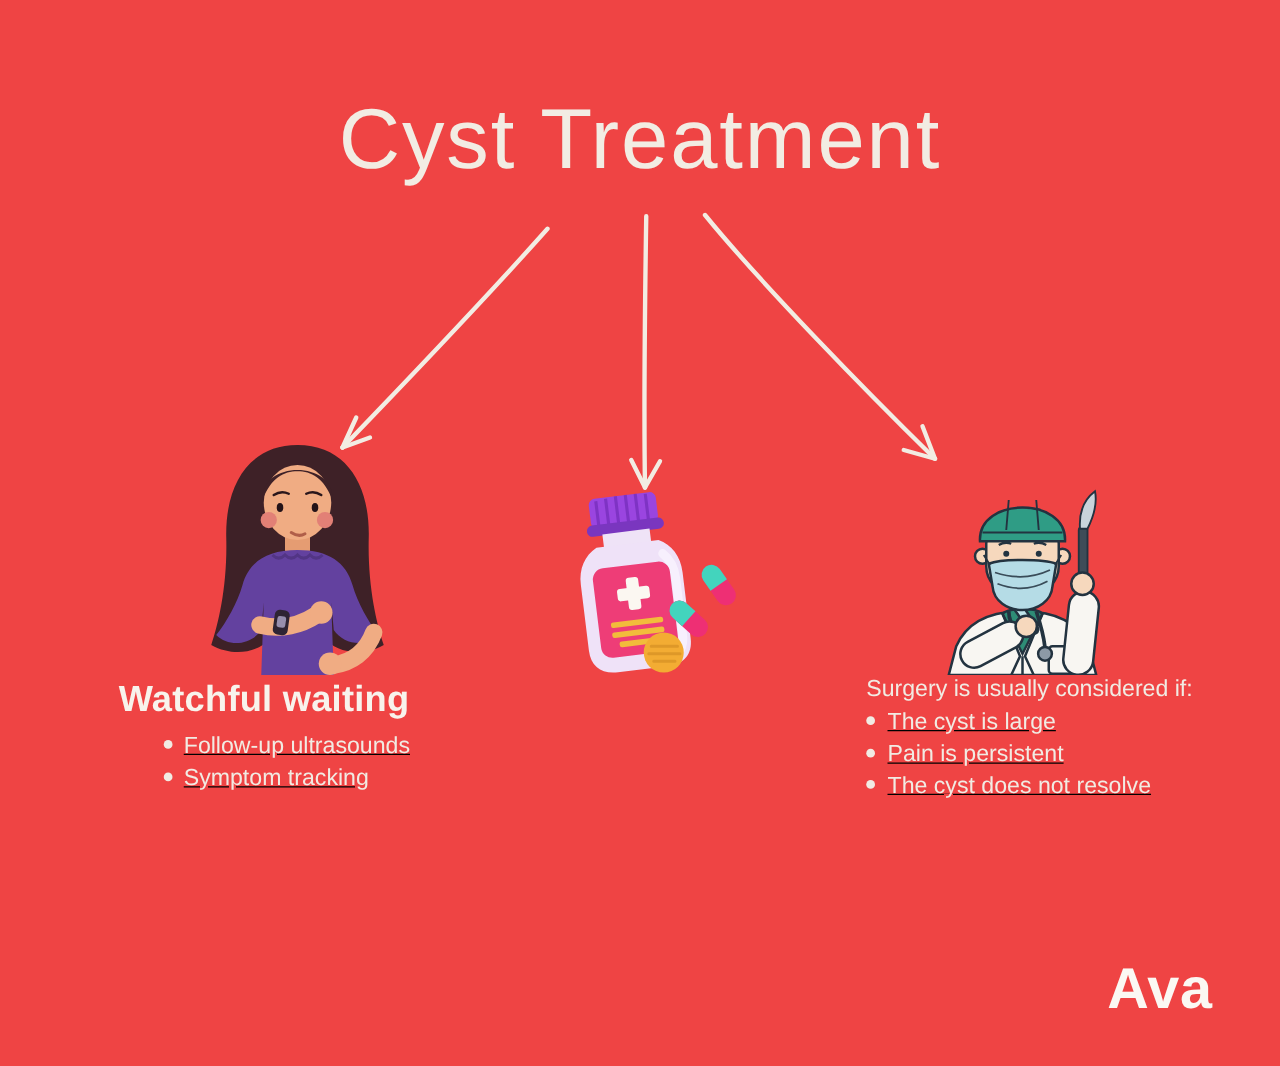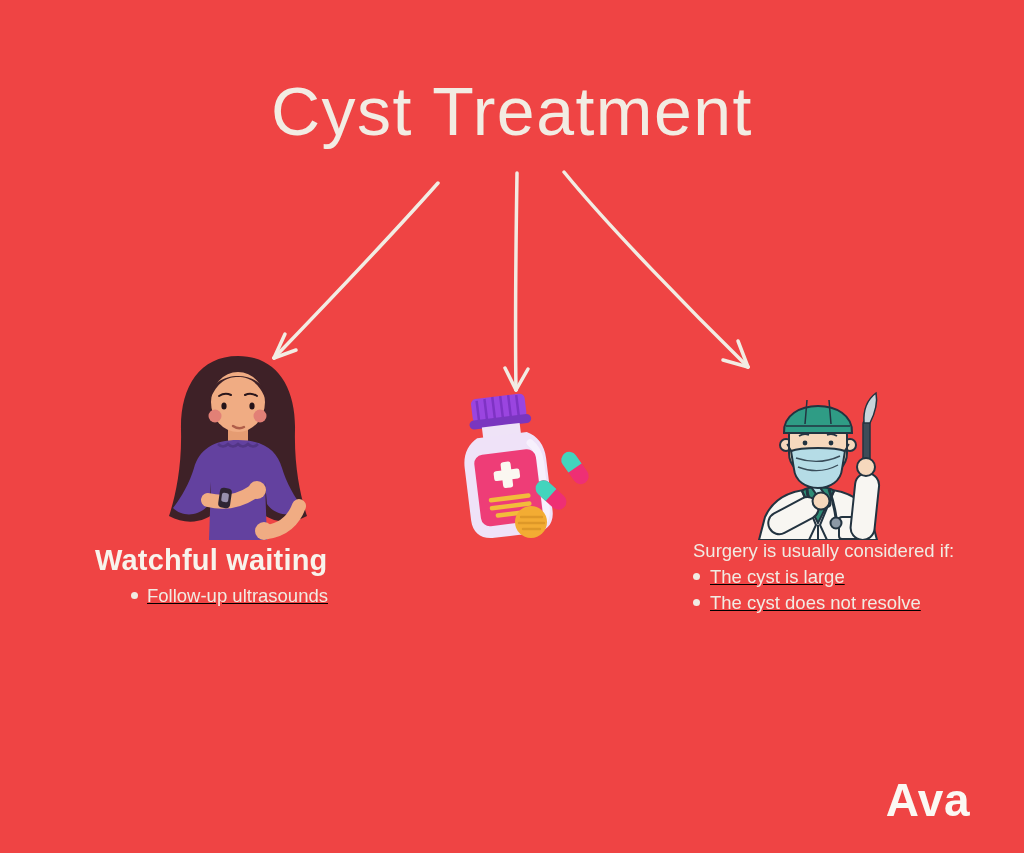--- a/index.html
+++ b/index.html
@@ -66,21 +66,21 @@
     width: 7px; height: 7px;
     border-radius: 50%;
     background: #F1EBE3;
   }
   .col1 .bullets li { padding-left: 52px; }
   .col1 .bullets li::before { left: 36px; }
   .col2 .bullets li { padding-left: 46px; }
   .col2 .bullets li::before { left: 30px; }
   .brand {
     position: absolute;
-    right: 54px; bottom: 26px;
+    right: 54px; bottom: 36px;
     font-size: 46px;
     font-weight: 800;
     letter-spacing: 0.5px;
     color: #FBF8F3;
   }
 </style>
 </head>
 <body>
 
 <div class="canvas">
@@ -127,20 +127,21 @@
           <rect x="66" y="138" width="12" height="20" rx="4" fill="#2E2433"></rect>
           <rect x="68.5" y="143" width="7" height="9" rx="2" fill="#978FAD"></rect>
         </g>
         <path d="M146,156 C140,172 128,180 114,182" stroke="#F0AC83" stroke-width="14" fill="none" stroke-linecap="round"></path>
         <circle cx="111" cy="181" r="9" fill="#F0AC83"></circle>
       </svg>
     </div>
     <h2>Watchful waiting</h2>
     <ul class="bullets">
       <li>Follow-up ultrasounds</li>
+      <li>Symptom tracking</li>
     </ul>
   </section>
 
   <section class="col col2">
     <div class="illus">
       <svg width="164" height="152" viewBox="0 0 164 152">
         <g transform="rotate(-7 76 80)">
           <rect x="50" y="8" width="54" height="24" rx="5" fill="#9A45E0"></rect>
           <path d="M56,10 v20 M64,9 v22 M72,8 v23 M80,8 v23 M88,8 v23 M96,9 v22" stroke="#7E33C4" stroke-width="2.5"></path>
           <rect x="46" y="29" width="62" height="9" rx="4.5" fill="#7A36BF"></rect>
@@ -208,19 +209,20 @@
           <path d="M76,81 q5,-3 10,-1 M104,80 q5,-2 10,1" fill="none" stroke-width="1.8"></path>
           <path d="M68,96 C78,92 112,92 122,96 L119,114 C118,126 107,133 95,133 C83,133 72,126 71,114 Z" fill="#B5DCE6"></path>
           <path d="M73,103 C88,108 102,108 117,101 M75,112 C88,117 102,117 115,110" fill="none" stroke-width="1.4" opacity="0.85"></path>
           <path d="M69,97 L64,89 M121,97 L126,89" fill="none" stroke-width="1.5"></path>
         </g>
       </svg>
     </div>
     <p class="intro">Surgery is usually considered if:</p>
     <ul class="bullets">
       <li>The cyst is large</li>
+      <li>Pain is persistent</li>
       <li>The cyst does not resolve</li>
     </ul>
   </section>
 
   <div class="brand">Ava</div>
 
 </div>
 
 </body></html>

